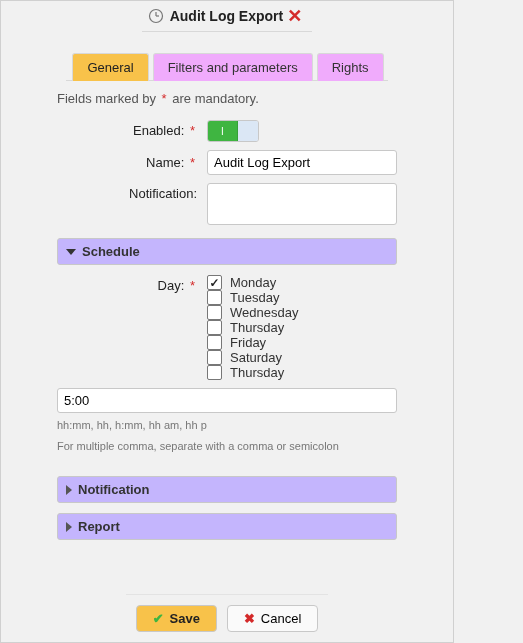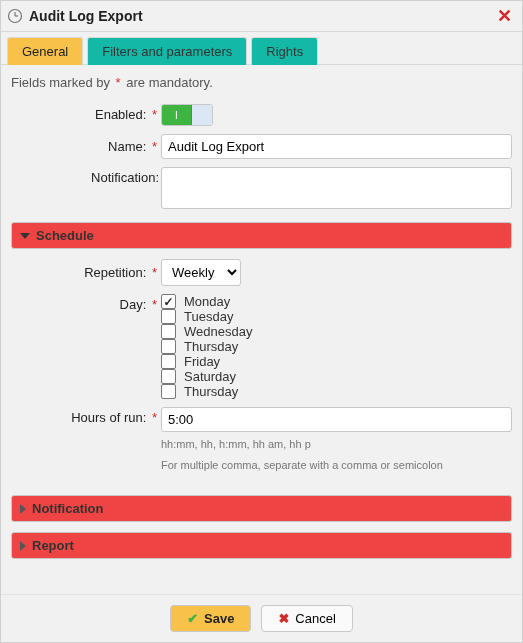--- a/index.html
+++ b/index.html
@@ -9,24 +9,25 @@
     font-size: 13px;
     background: #f1f1f1;
     color: #333;
     width: 523px;
     height: 643px;
     overflow: hidden;
   }
   .dialog {
     border: 1px solid #d0d0d0;
     background: #f1f1f1;
-    width: 523px;
+    width: 454px;
     height: 643px;
     display: flex;
     flex-direction: column;
+    align-items: center;
   }
   .titlebar {
     display: flex;
     align-items: center;
     padding: 4px 6px;
     background: #f1f1f1;
     border-bottom: 1px solid #d8d8d8;
   }
   .titlebar .title {
     font-weight: bold;
@@ -43,28 +44,28 @@
     padding: 0 4px;
   }
   .clock-icon {
     display: inline-flex;
     width: 16px; height: 16px;
   }
   .tabs {
     display: flex;
     border-bottom: 1px solid #d8d8d8;
     padding-left: 6px;
-    margin-top: 4px;
+    margin-top: 20px;
   }
   .tab {
     padding: 6px 14px;
     border: 1px solid #d8d8d8;
     border-bottom: none;
     margin-right: 4px;
-    background: #14b8a6;
+    background: #f0abfc;
     cursor: pointer;
     font-size: 13px;
     position: relative;
     top: 1px;
     border-radius: 3px 3px 0 0;
   }
   .tab.active {
     background: #f8c24a;
     color: #222;
     font-weight: normal;
@@ -82,21 +83,21 @@
   .mandatory-note .star, .star { color: #d42a2a; margin: 0 2px; }
   .form-row {
     display: flex;
     align-items: center;
     margin-bottom: 8px;
   }
   .form-row.top { align-items: flex-start; }
   .form-label {
     width: 150px;
     text-align: right;
-    padding-right: 2px;
+    padding-right: 10px;
     color: #222;
     line-height: 22px;
   }
   .form-control { flex: 1; }
   .toggle {
     width: 52px; height: 22px;
     border: 1px solid #c8c8c8;
     border-radius: 3px;
     display: inline-flex;
     overflow: hidden;
@@ -124,21 +125,21 @@
     padding: 4px 6px;
     font-family: inherit;
     font-size: 13px;
     background: #fff;
   }
   textarea { height: 42px; resize: none; }
   .section {
     margin-top: 10px;
   }
   .section-header {
-    background: #ef4444;
+    background: #c4b5fd;
     border: 1px solid #c8c8c8;
     border-radius: 3px;
     padding: 5px 8px;
     font-weight: bold;
     font-size: 13px;
     cursor: pointer;
     display: flex;
     align-items: center;
     gap: 6px;
   }
@@ -279,31 +280,20 @@
       </div>
     </div>
 
     <div class="section">
       <div class="section-header">
         <span class="caret down"></span>
         <span>Schedule</span>
       </div>
       <div class="section-body">
 
-        <div class="form-row">
-          <div class="form-label">
-            <span>Repetition:</span>
-            <span class="star">*</span>
-          </div>
-          <div class="form-control">
-            <select class="repetition-select">
-              <option>Weekly</option>
-            </select>
-          </div>
-        </div>
 
         <div class="form-row top">
           <div class="form-label">
             <span>Day:</span>
             <span class="star">*</span>
           </div>
           <div class="form-control">
             <div class="days-list" id="days-list">
                 <div class="day-row">
                   <span class="chk checked"></span>
@@ -331,24 +321,20 @@
                 </div>
                 <div class="day-row">
                   <span class="chk"></span>
                   <span>Thursday</span>
                 </div>
               </div>
           </div>
         </div>
 
         <div class="form-row top">
-          <div class="form-label">
-            <span>Hours of run:</span>
-            <span class="star">*</span>
-          </div>
           <div class="form-control">
             <input type="text" class="hours-input" value="5:00" style="">
             <div class="hint">hh:mm, hh, h:mm, hh am, hh p</div>
             <div class="hint">For multiple comma, separate with a comma or semicolon</div>
           </div>
         </div>
 
       </div>
     </div>
 

